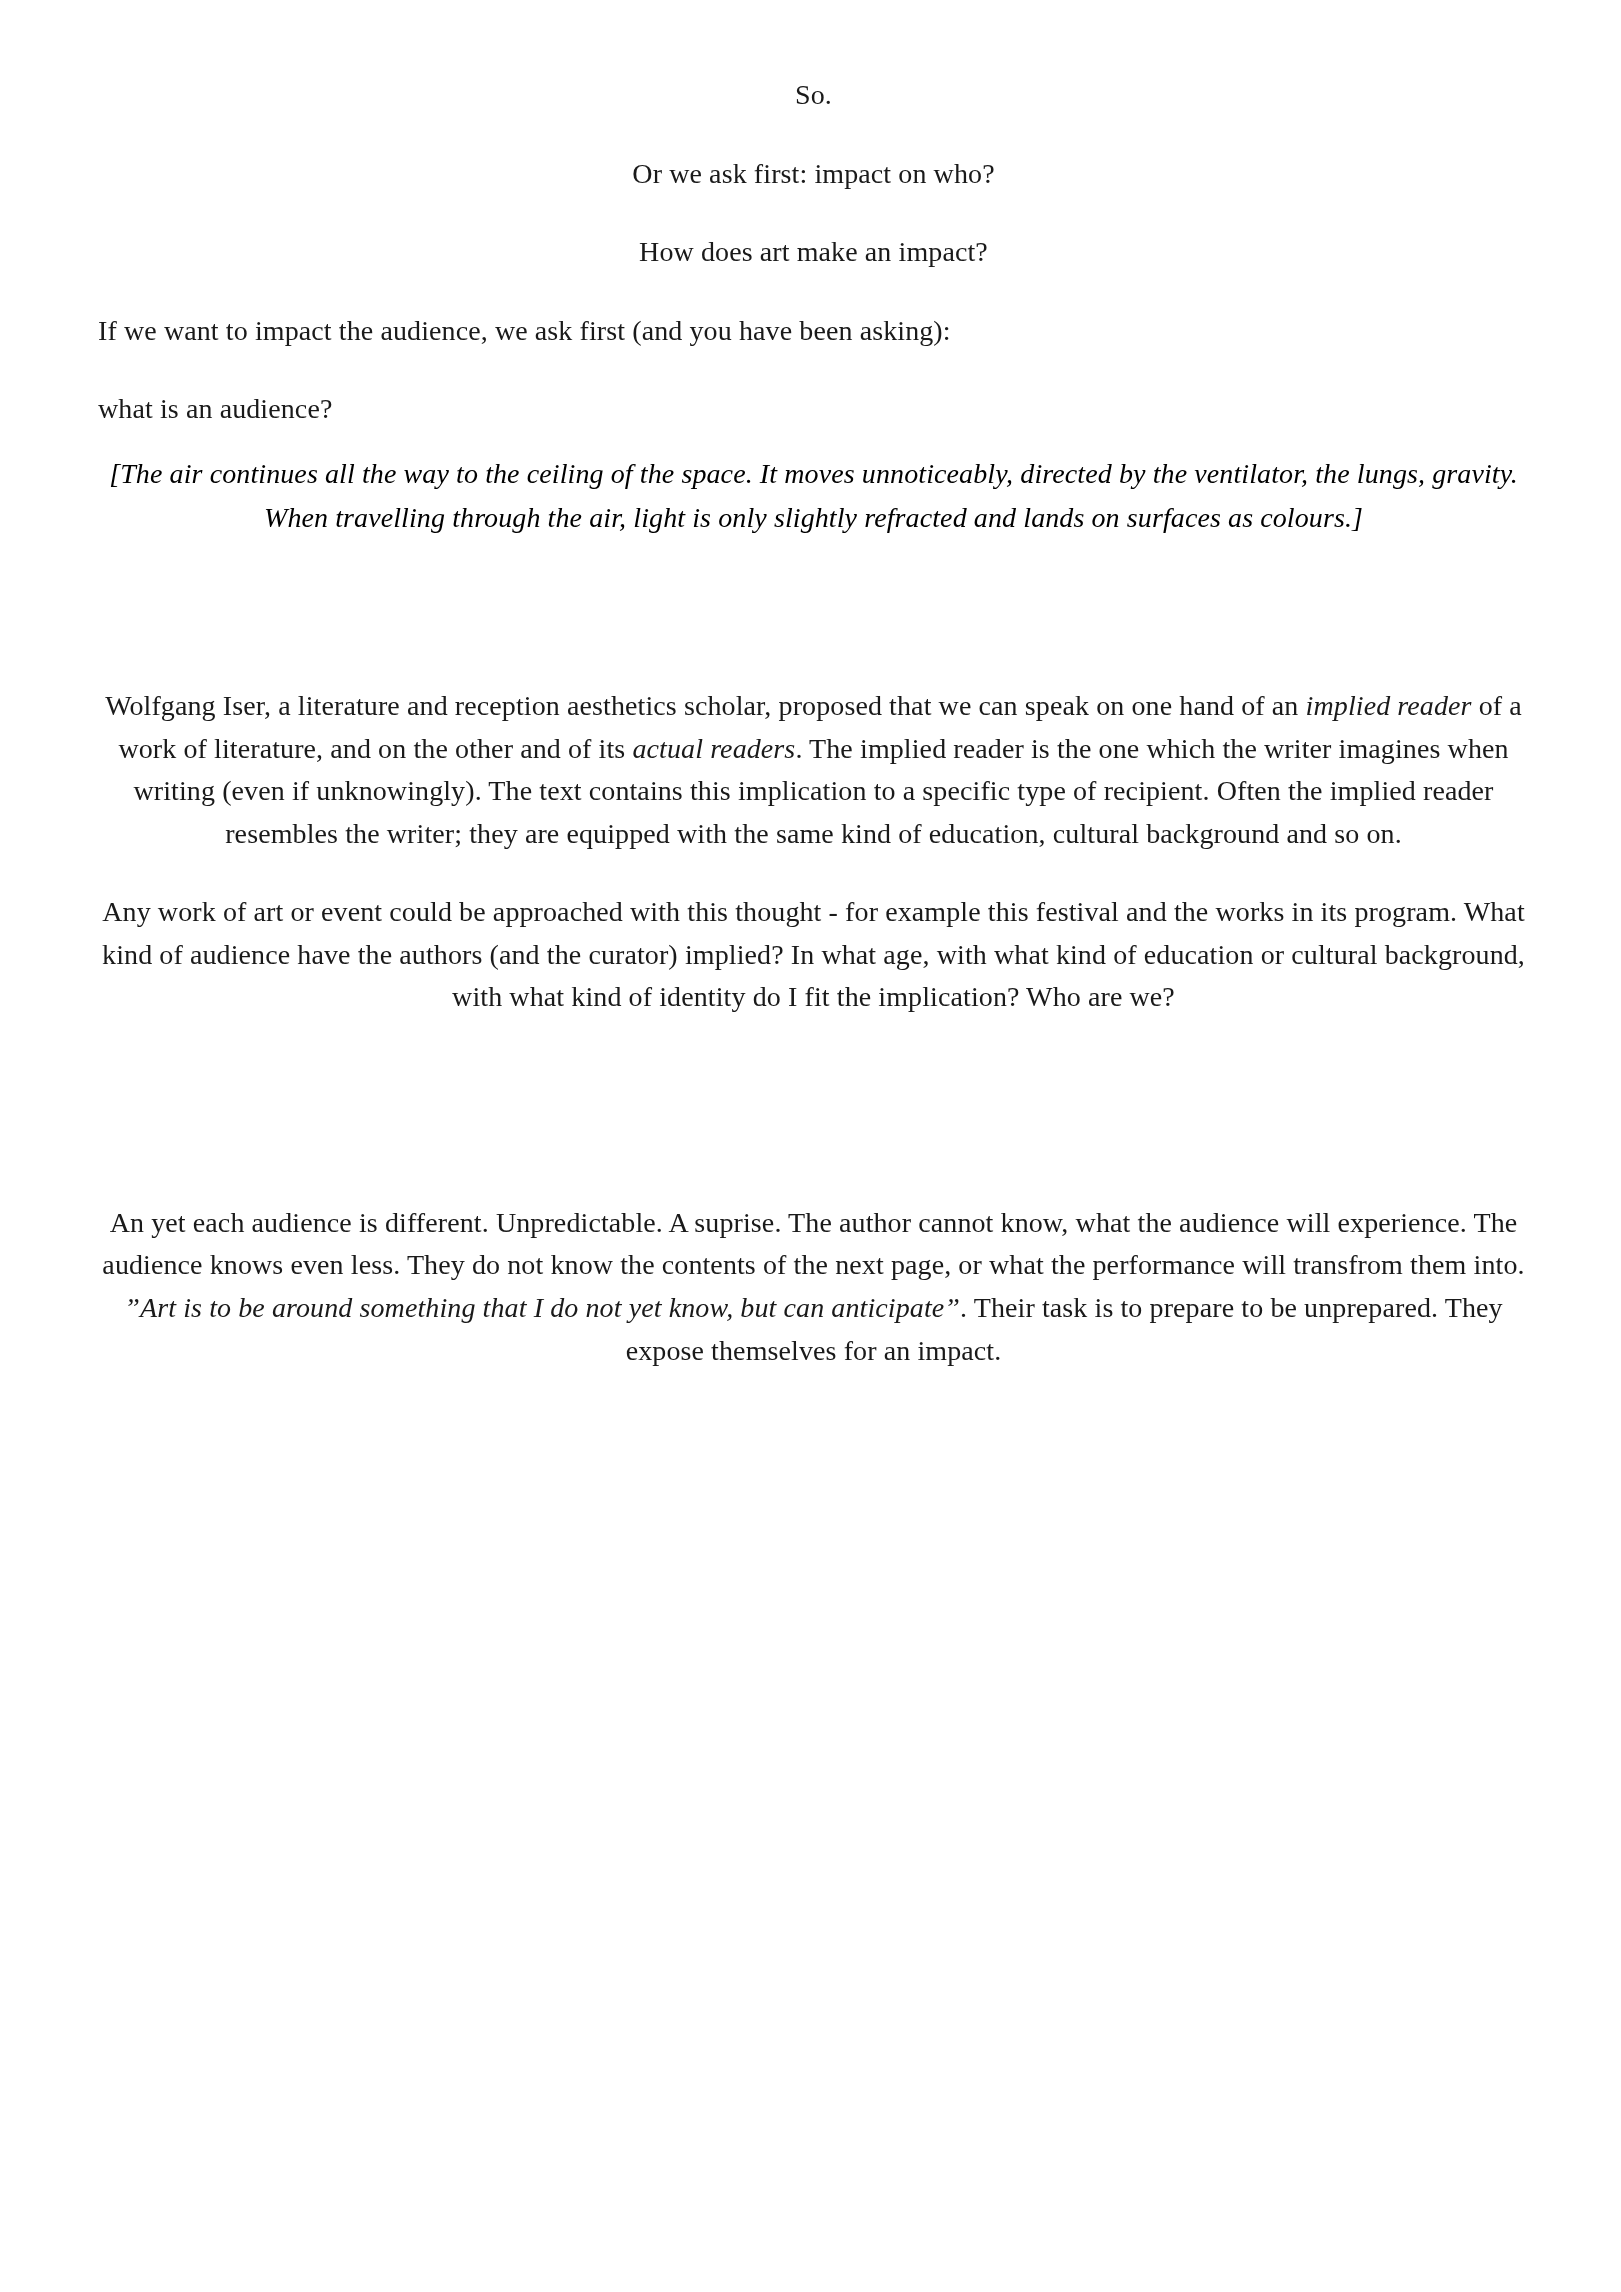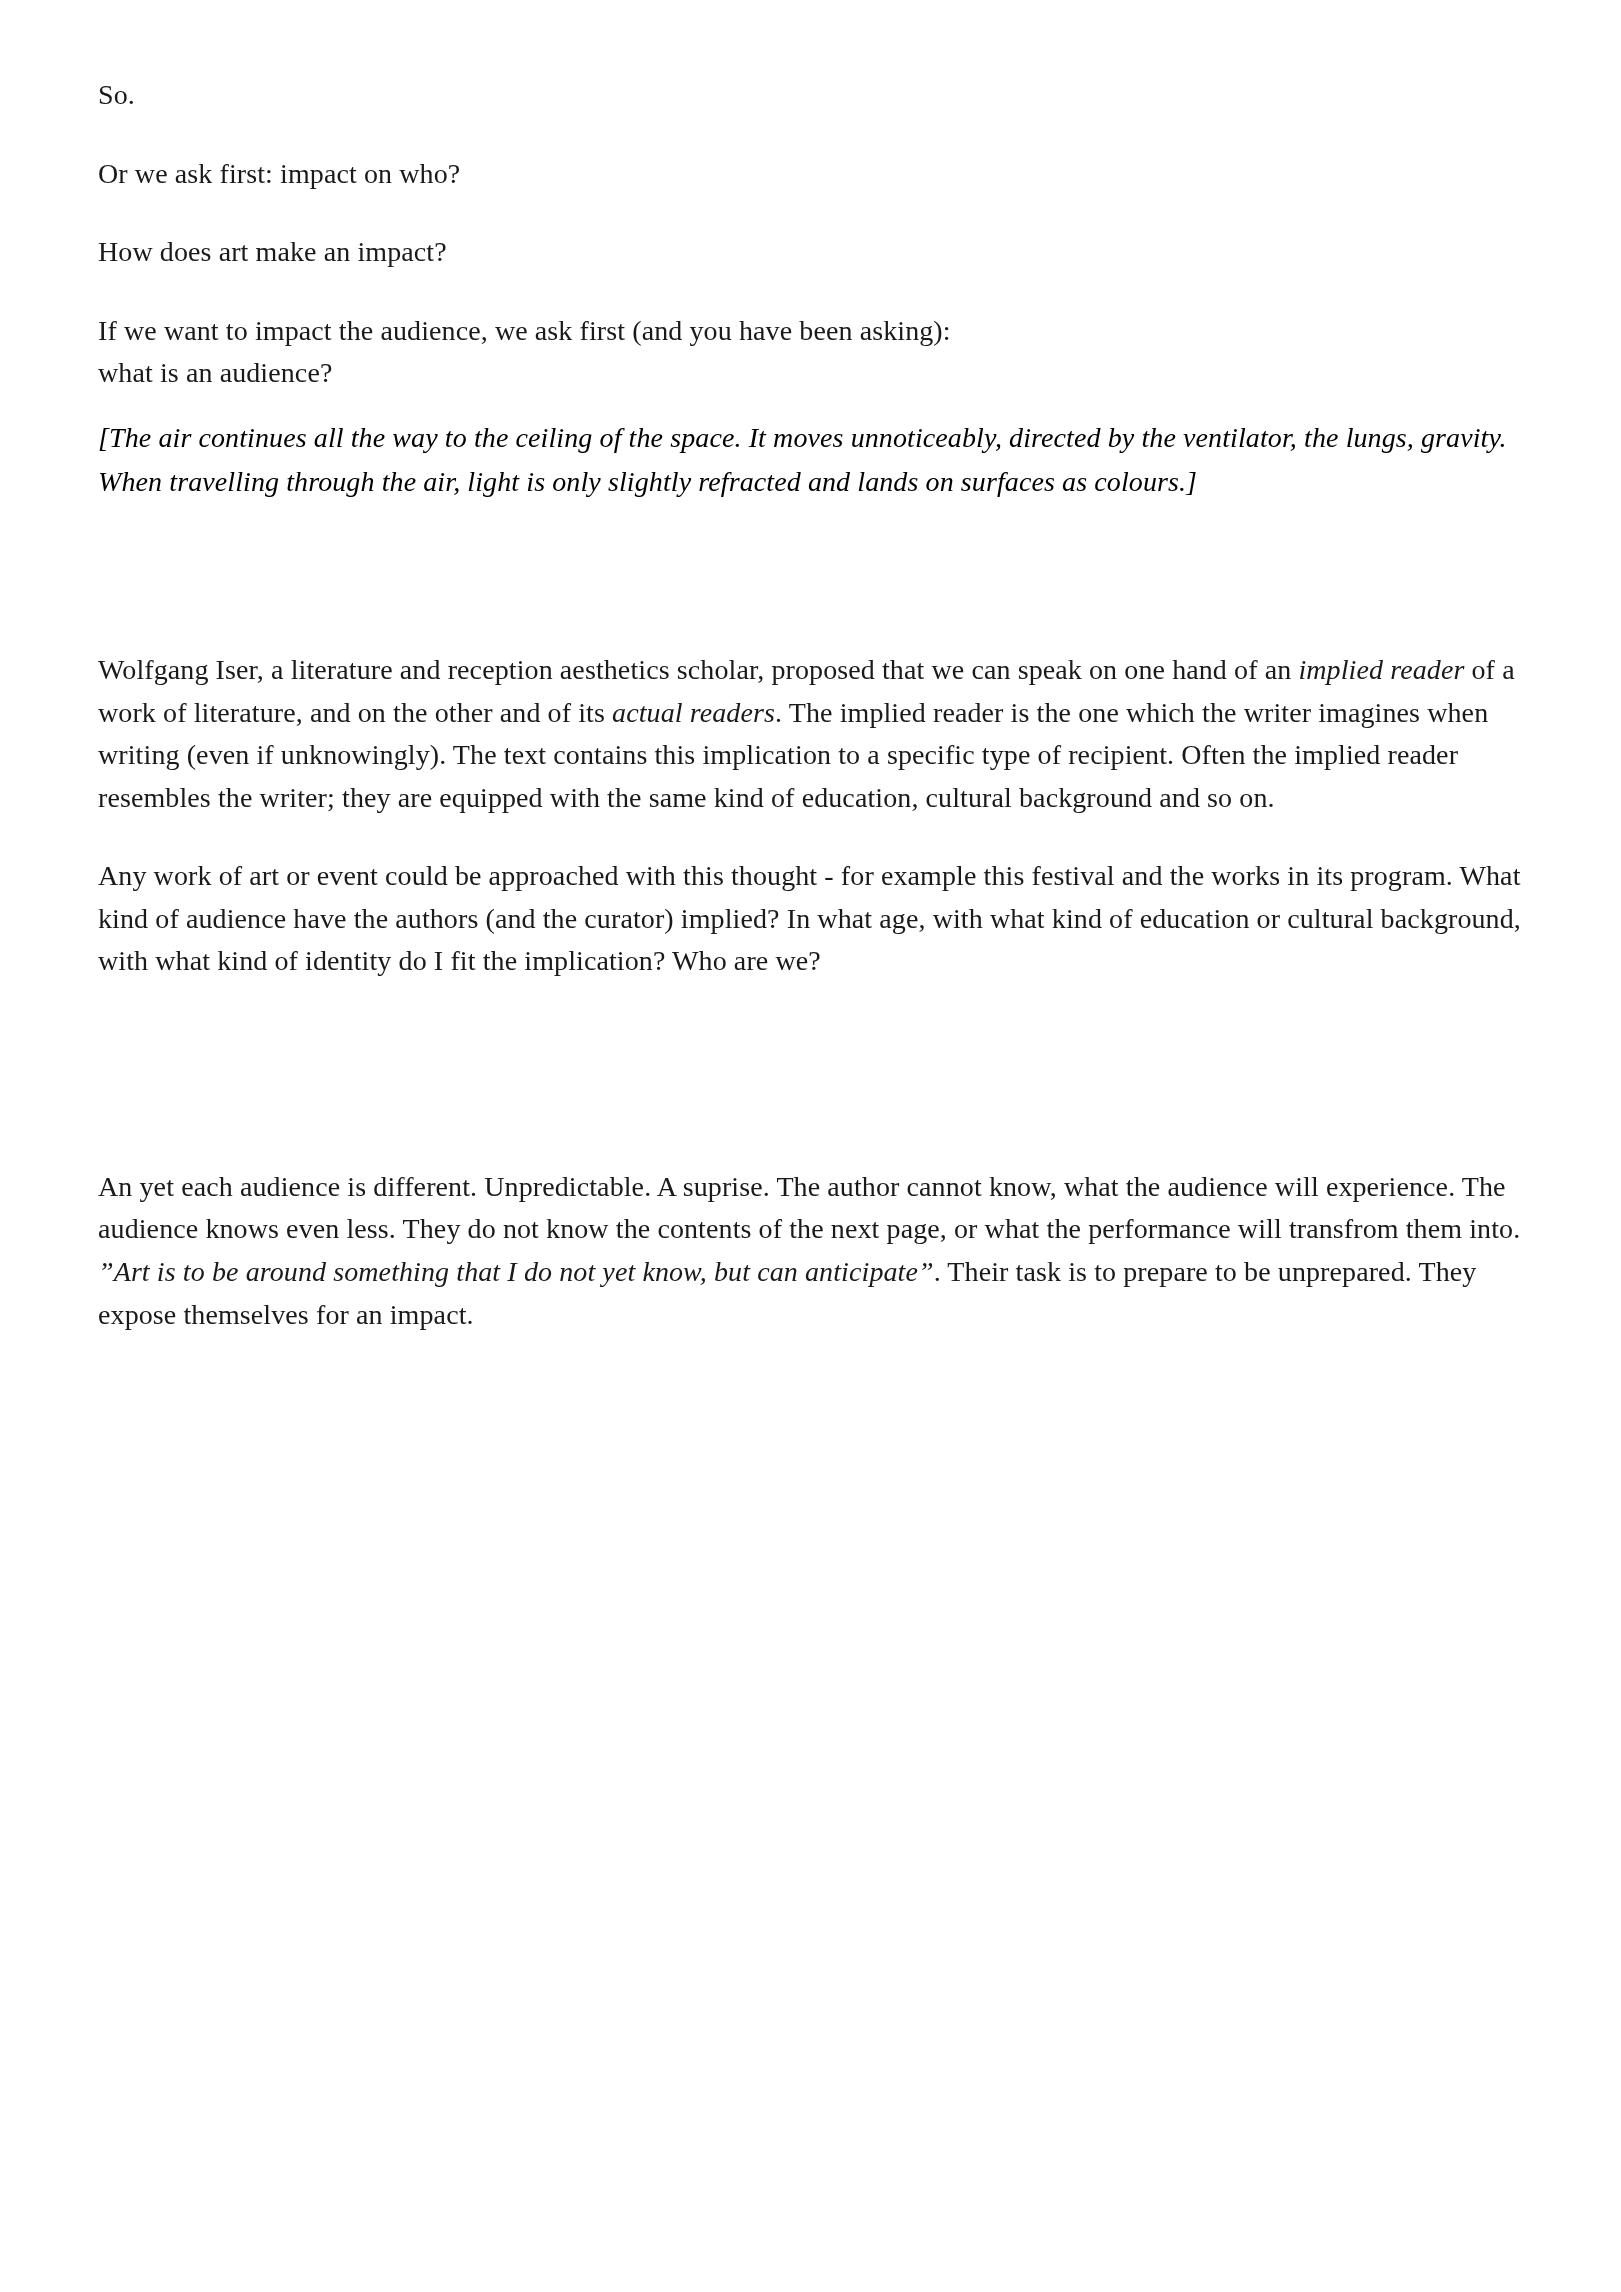--- a/index.html
+++ b/index.html
@@ -24,35 +24,37 @@
     width: 1431px;
   }
   p {
     margin: 0;
     font-size: 28px;
     line-height: 1.52;
     letter-spacing: 0.1px;
   }
   .para {
     margin-bottom: 36px;
+    text-align: center;
   }
   .red {
     color: #000000;
     font-style: italic;
     font-size: 28px;
     line-height: 1.55;
   }
   .gap-lg {
     height: 110px;
   }
   .gap-xl {
     height: 147px;
   }
   .block-body p {
     margin-bottom: 0;
+    margin-top: 36px;
   }
   .spacer-after-intro { height: 21.6px; }
   em { }
   .quote-italic { }
 </style>
 </head>
 <body>
 
 <div class="page">
   <div class="content">

